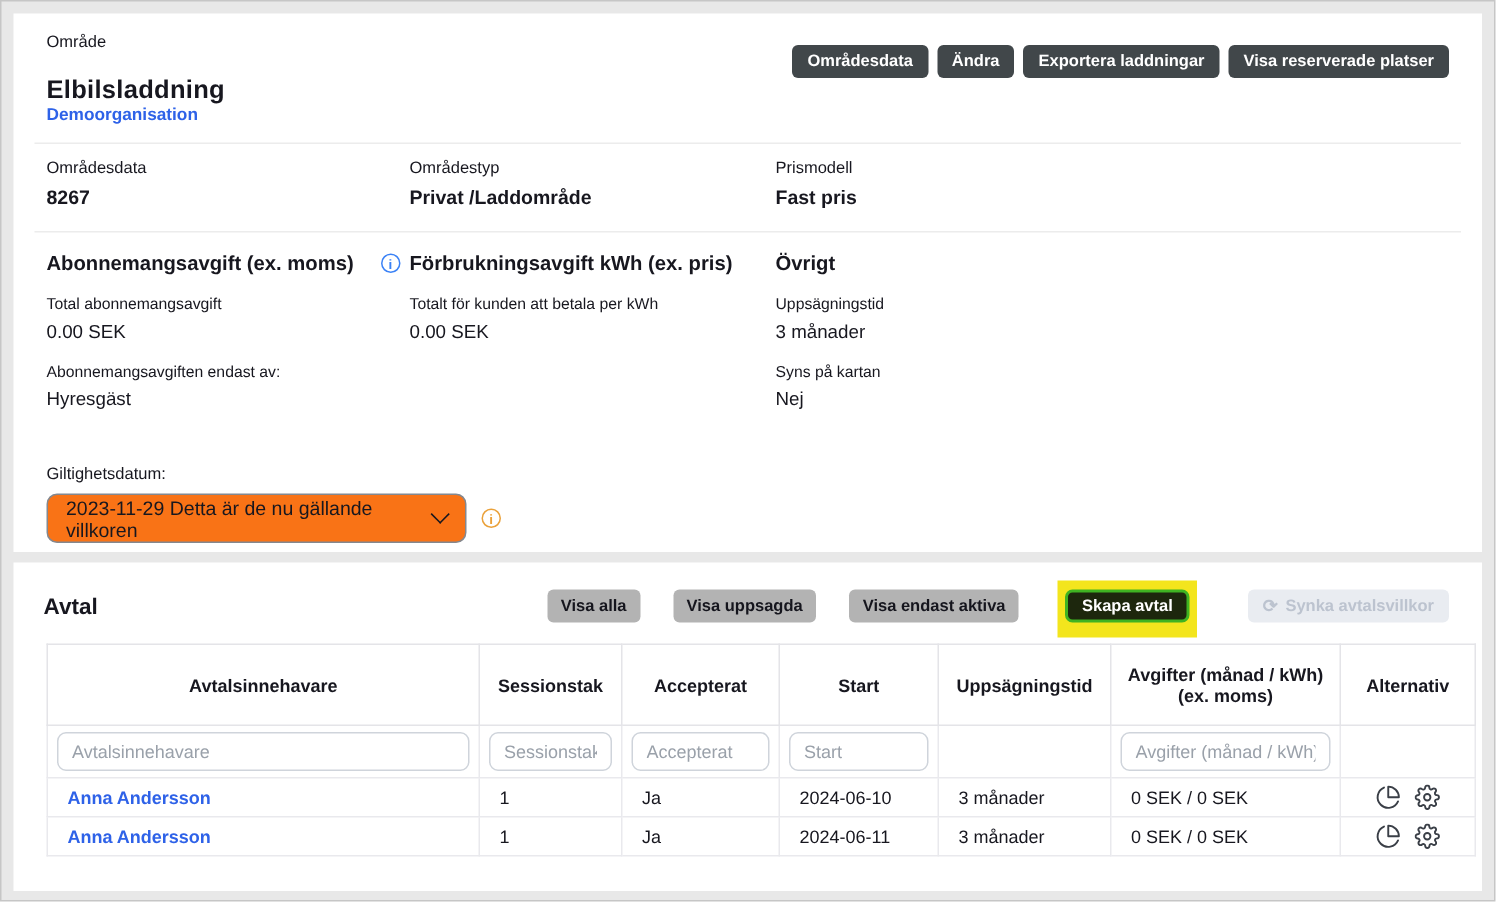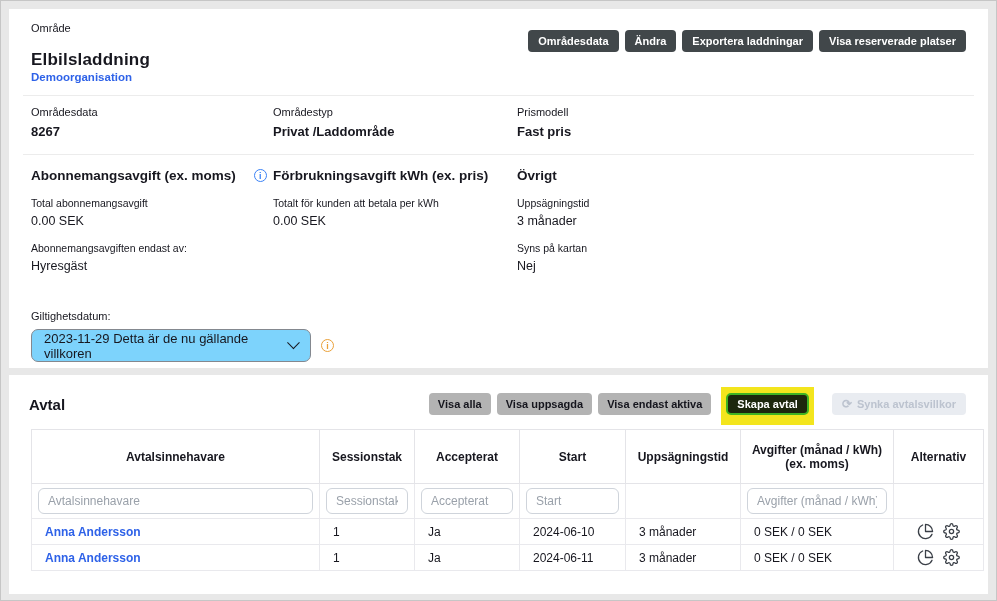--- a/index.html
+++ b/index.html
@@ -44,31 +44,31 @@
     font-size:9px; font-weight:700; font-style:normal; cursor:pointer;
   }
   .info-blue { border:1.5px solid #3b82f6; color:#3b82f6; }
   .info-amber { border:1.5px solid #eaa13a; color:#eaa13a; }
 
   
   .validity { padding:37px 22px 0 22px; }
   .validity-label { font-size:11px; font-weight:500; }
   .select-row { display:flex; align-items:center; gap:10px; margin-top:7px; }
   .select {
-    width:280px; height:33px; background:#7dd3fc; border:1px solid #84888f;
+    width:280px; height:33px; background:#f97316; border:1px solid #84888f;
     border-radius:7px; display:flex; align-items:center; justify-content:space-between;
     padding:0 12px; font-size:13px; font-weight:500; cursor:pointer;
   }
   .chev { width:9px; height:9px; border-right:1.5px solid #17171f; border-bottom:1.5px solid #17171f;
     transform:rotate(45deg) translate(-2px,-2px); }
 
   
   .bottom-header { display:flex; align-items:center; padding:18px 22px 0 20px; }
   .avtal-title { font-size:15px; font-weight:700; }
-  .avtal-actions { margin-left:auto; display:flex; align-items:center; gap:6px;justify-content:space-between; }
+  .avtal-actions { margin-left:auto; display:flex; align-items:center; gap:22px;justify-content:space-between; }
   .btn-gray {
     background:#b3b3b3; color:#15151d; border:none; border-radius:4px;
     font-family:inherit; font-size:11px; font-weight:700; padding:5px 9px; cursor:pointer; white-space:nowrap;
   }
   .highlight-wrap {
     background:#f3e51d; padding:6px 5px 10px 5px; display:inline-flex;
     margin:-6px 12px -10px 4px;
   }
   .btn-create {
     background:#1d270d; color:#ffffff; border:2px solid #3fb322; border-radius:5px;

